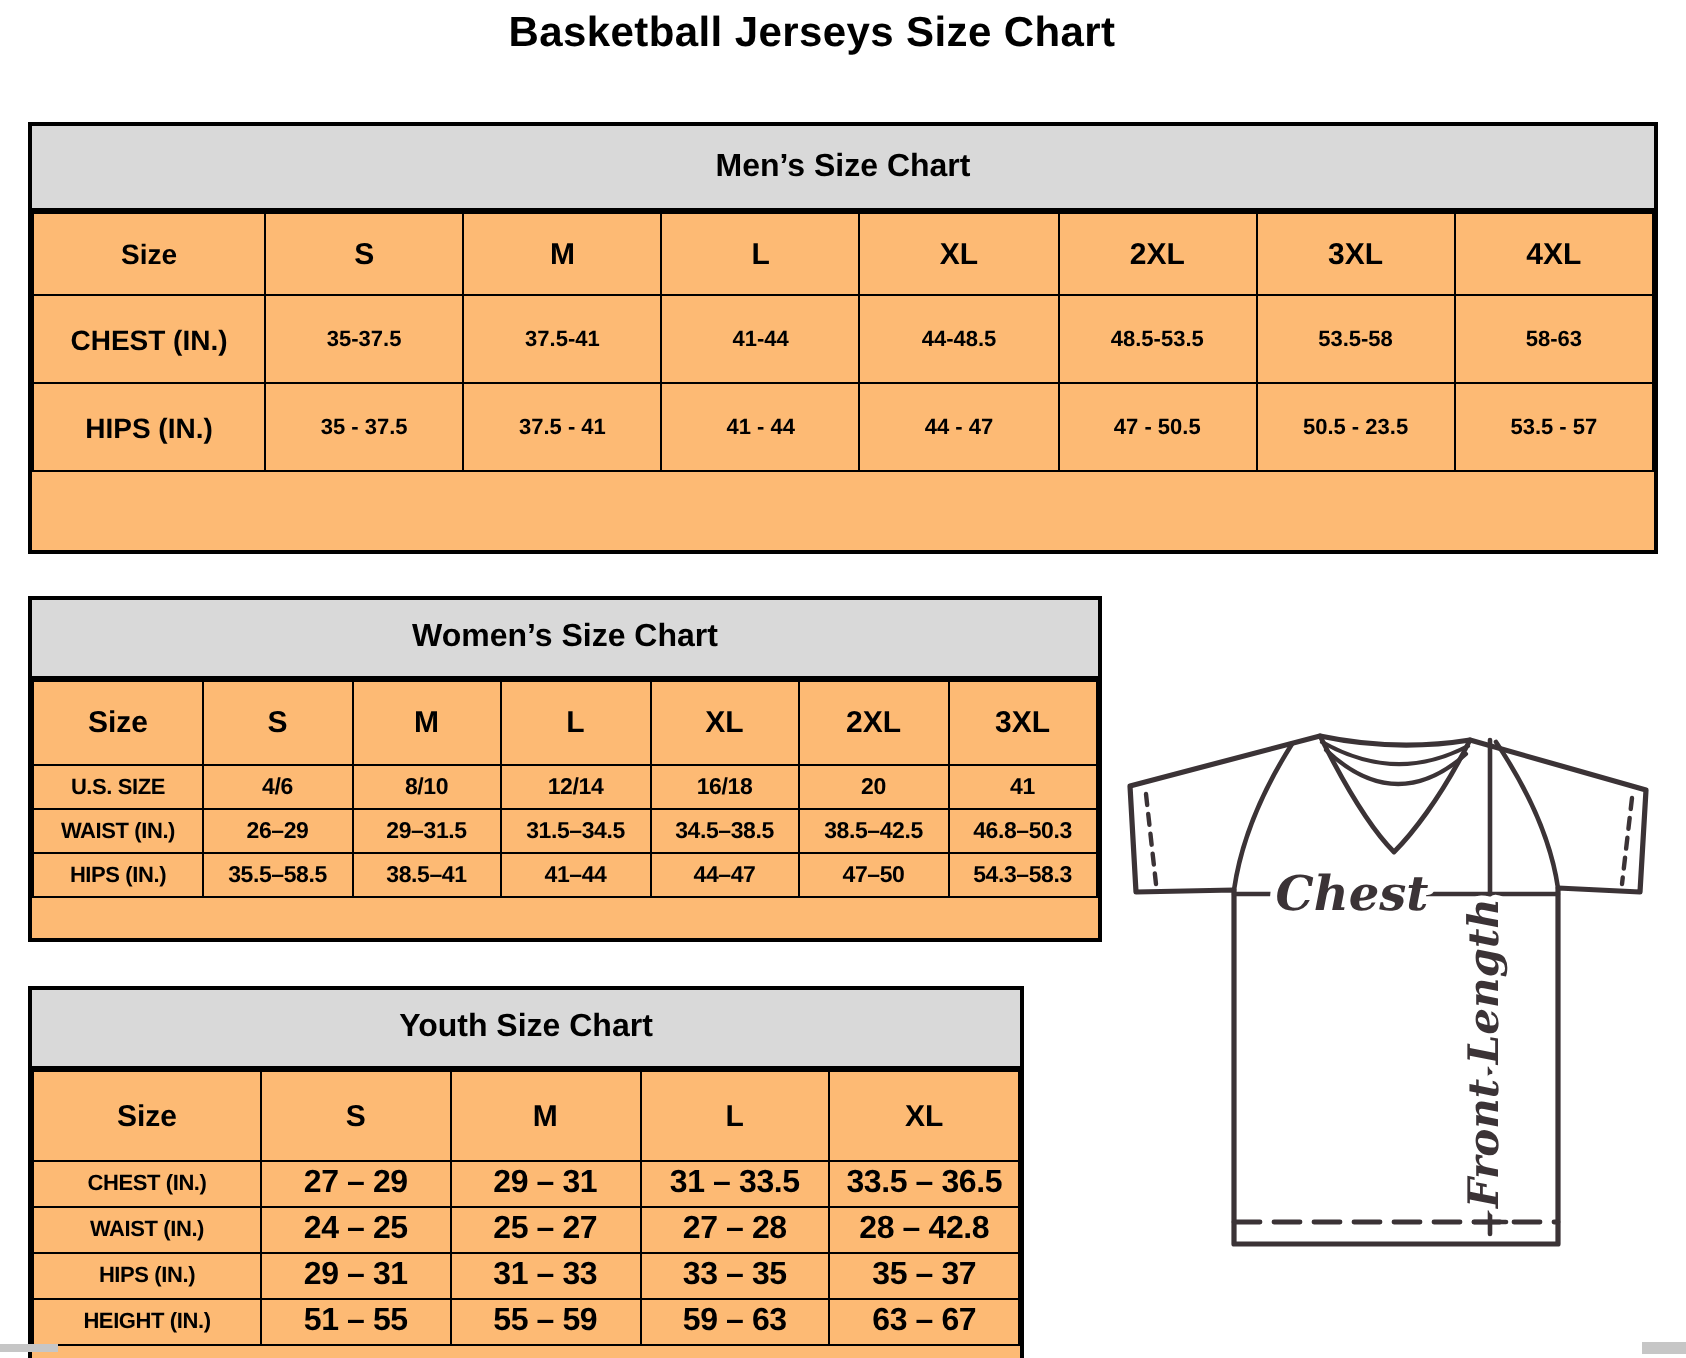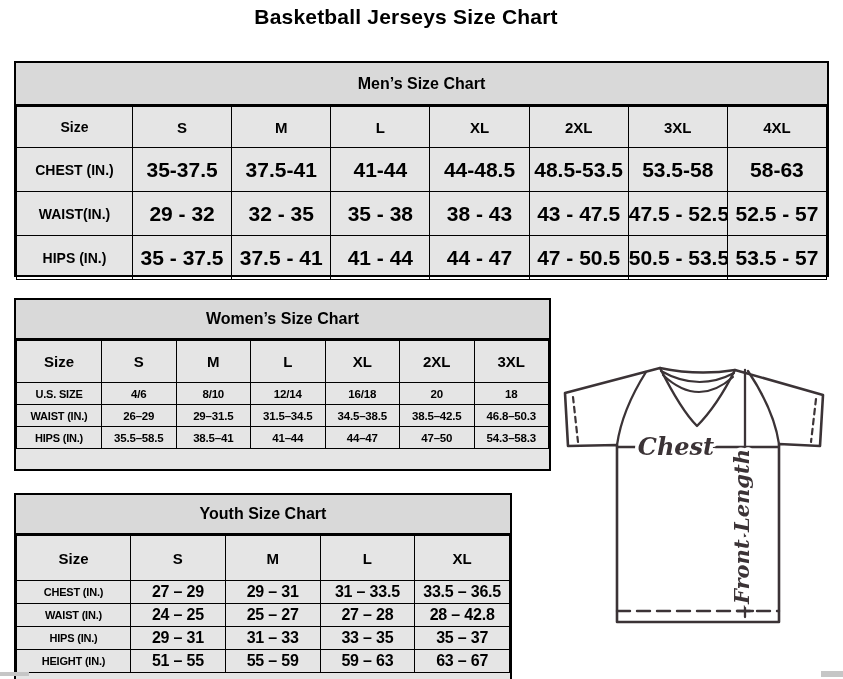--- a/index.html
+++ b/index.html
@@ -6,36 +6,36 @@
   body{
     width:843px;height:679px;position:relative;background:#ffffff;
     font-family:"Liberation Sans","DejaVu Sans",sans-serif;color:#000;
     overflow:hidden;
   }
   .page-title{
     position:absolute;top:5px;left:0;width:812px;text-align:center;
     font-size:21px;font-weight:bold;letter-spacing:.2px;
   }
   .chart{
-    position:absolute;border:2px solid #000;box-sizing:border-box;background:#e5e5e5;
+    position:absolute;border:2px solid #000;box-sizing:border-box;background:#fdba74;
   }
   .chart-title{
     background:#d9d9d9;border-bottom:2px solid #000;text-align:center;
     font-weight:bold;font-size:16px;display:flex;align-items:center;justify-content:center;
   }
   table{border-collapse:collapse;width:100%;table-layout:fixed;}
   th,td{
     border:1px solid #000;text-align:center;vertical-align:middle;
     font-weight:bold;padding:0;overflow:hidden;white-space:nowrap;
   }
   
   .mens{left:14px;top:61px;width:815px;height:216px;}
   .mens .chart-title{height:41px;}
   .mens thead th{height:40px;font-size:15px;}
-  .mens tbody td{height:43px;font-size:21px;}
+  .mens tbody td{height:43px;font-size:11px;}
   .mens th:first-child,.mens td:first-child{width:115px;font-size:14px;}
   
   .womens{left:14px;top:298px;width:537px;height:173px;}
   .womens .chart-title{height:38px;}
   .womens thead th{height:41px;font-size:15px;}
   .womens tbody td{height:21px;font-size:11.5px;letter-spacing:-0.2px;text-align:center;}
   .womens th:first-child,.womens td:first-child{width:84px;}
   .womens tbody td:first-child{font-size:11px;}
   
   .youth{left:14px;top:493px;width:498px;height:221px;}
@@ -82,37 +82,27 @@
           <td>CHEST (IN.)</td>
           <td>35-37.5</td>
           <td>37.5-41</td>
           <td>41-44</td>
           <td>44-48.5</td>
           <td>48.5-53.5</td>
           <td>53.5-58</td>
           <td>58-63</td>
         </tr>
         <tr>
-          <td>WAIST(IN.)</td>
-          <td>29 - 32</td>
-          <td>32 - 35</td>
-          <td>35 - 38</td>
-          <td>38 - 43</td>
-          <td>43 - 47.5</td>
-          <td>47.5 - 52.5</td>
-          <td>52.5 - 57</td>
-        </tr>
-        <tr>
           <td>HIPS (IN.)</td>
           <td>35 - 37.5</td>
           <td>37.5 - 41</td>
           <td>41 - 44</td>
           <td>44 - 47</td>
           <td>47 - 50.5</td>
-          <td>50.5 - 53.5</td>
+          <td>50.5 - 23.5</td>
           <td>53.5 - 57</td>
         </tr>
       </tbody>
   </table>
 </section>
 
 <section class="chart womens">
   <div class="chart-title">Women’s Size Chart</div>
   <table>
     <thead>
@@ -127,21 +117,21 @@
         </tr>
       </thead>
     <tbody>
         <tr>
           <td>U.S. SIZE</td>
           <td>4/6</td>
           <td>8/10</td>
           <td>12/14</td>
           <td>16/18</td>
           <td>20</td>
-          <td>18</td>
+          <td>41</td>
         </tr>
         <tr>
           <td>WAIST (IN.)</td>
           <td>26–29</td>
           <td>29–31.5</td>
           <td>31.5–34.5</td>
           <td>34.5–38.5</td>
           <td>38.5–42.5</td>
           <td>46.8–50.3</td>
         </tr>

